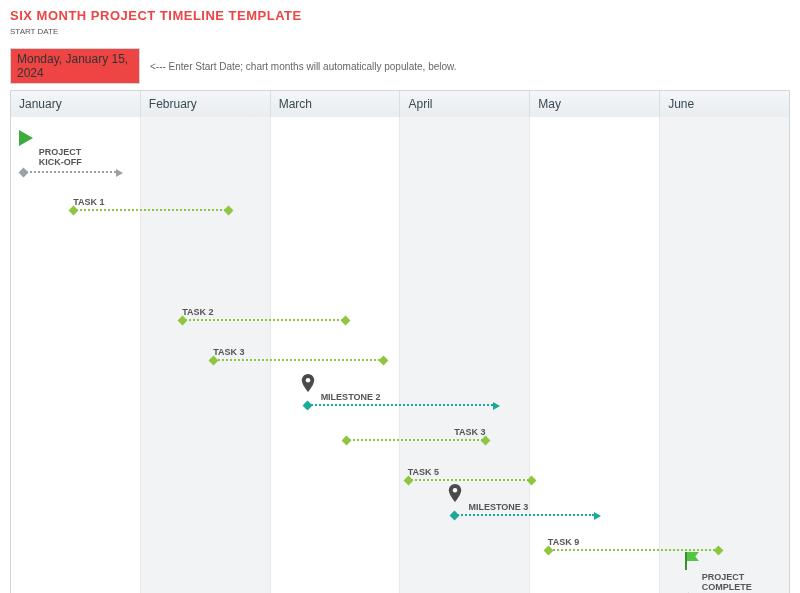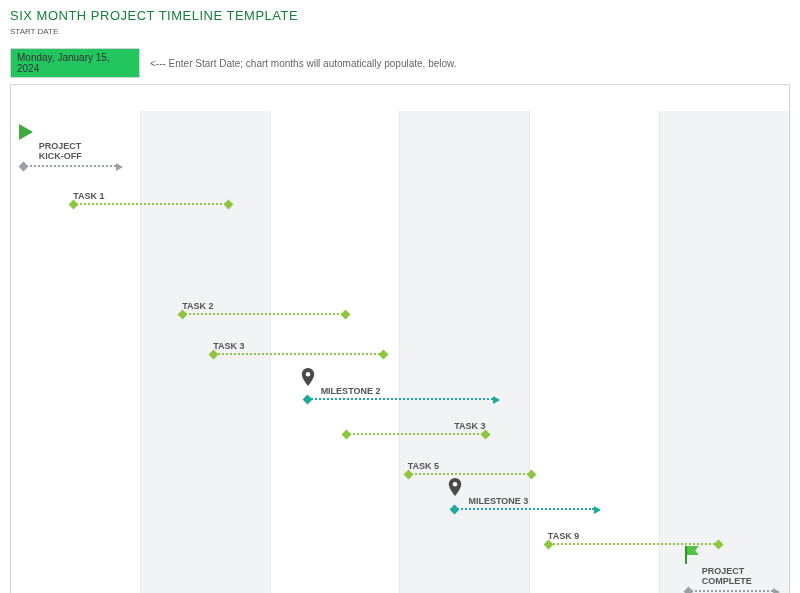--- a/index.html
+++ b/index.html
@@ -8,41 +8,41 @@
     background: #fff;
     width: 800px;
     height: 593px;
     overflow: hidden;
     padding: 8px 10px;
     font-size: 11px;
     color: #555;
   }
   .title {
     font-size: 13px;
-    font-weight: normal;
+    font-weight: bold;
     letter-spacing: 0.5px;
-    color: #15803d;
+    color: #ef4444;
     margin-bottom: 4px;
   }
   .start-row {
     display: flex;
     align-items: center;
     gap: 10px;
     margin-bottom: 6px;
   }
   .start-label {
     font-size: 8px;
     color: #555;
     margin-bottom: 12px;
   }
   .start-input {
-    background: #22c55e;
+    background: #ef4444;
     border: 1px solid #cfd6da;
     padding: 3px 6px;
-    font-size: 10px;
+    font-size: 12px;
     color: #333;
     width: 130px;
   }
   .hint {
     font-size: 10px;
     color: #666;
   }
   .chart {
     border: 1px solid #d0d6da;
     height: 528px;
@@ -157,20 +157,28 @@
 
 <div>
   <div class="start-label">START DATE</div>
   <div class="start-row">
     <div class="start-input">Monday, January 15, 2024</div>
     <div class="hint">&lt;--- Enter Start Date; chart months will automatically populate, below.</div>
   </div>
 </div>
 
 <div class="chart">
+  <div class="header-row">
+    <div class="hcell">January</div>
+    <div class="hcell">February</div>
+    <div class="hcell">March</div>
+    <div class="hcell">April</div>
+    <div class="hcell">May</div>
+    <div class="hcell">June</div>
+  </div>
   <div class="body-grid">
     <div class="col"></div>
     <div class="col shade"></div>
     <div class="col"></div>
     <div class="col shade"></div>
     <div class="col"></div>
     <div class="col shade"></div>
   </div>
 
   <div class="items">

